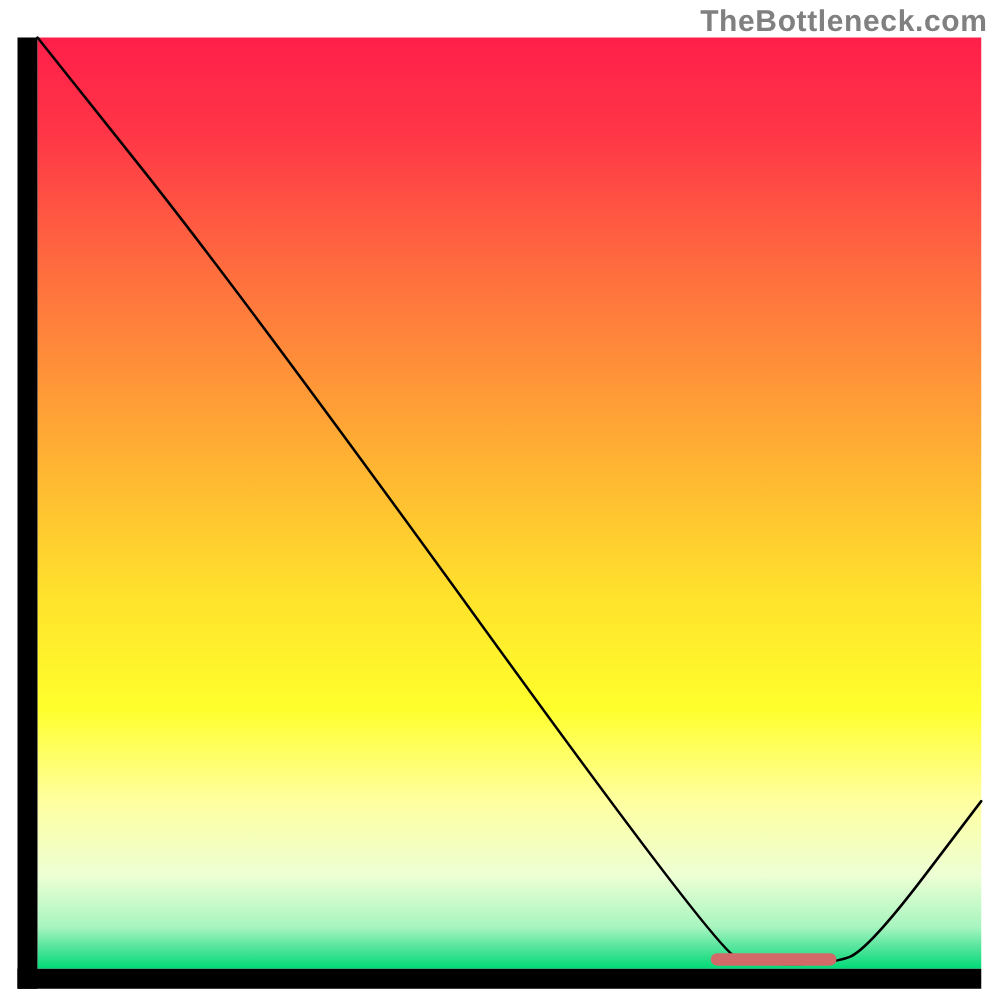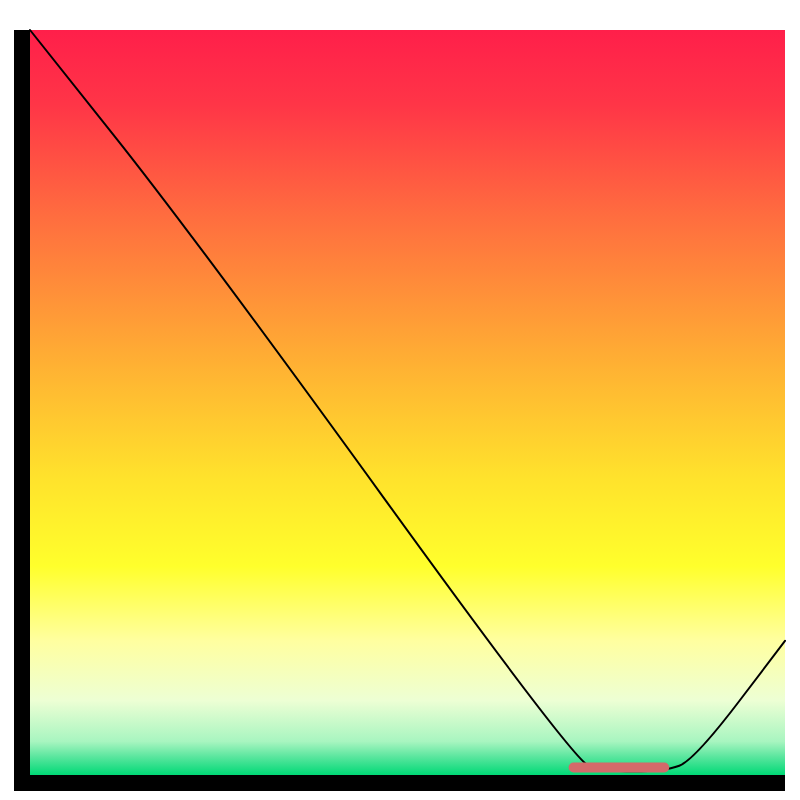--- a/index.html
+++ b/index.html
@@ -28,20 +28,21 @@
   }
   svg {
     display: block;
   }
 </style>
 </head>
 <body>
 
 <div id="container">
 
+  <div id="watermark">TheBottleneck.com</div>
 
   <svg id="chart-svg" width="800" height="800">
     <defs>
       <linearGradient id="bg-grad" x1="0" y1="0" x2="0" y2="1">
           <stop offset="0%" stop-color="#ff1f4a"></stop>
           <stop offset="10%" stop-color="#ff3547"></stop>
           <stop offset="25%" stop-color="#ff6d3f"></stop>
           <stop offset="45%" stop-color="#ffb133"></stop>
           <stop offset="60%" stop-color="#ffe22c"></stop>
           <stop offset="72%" stop-color="#ffff2c"></stop>

